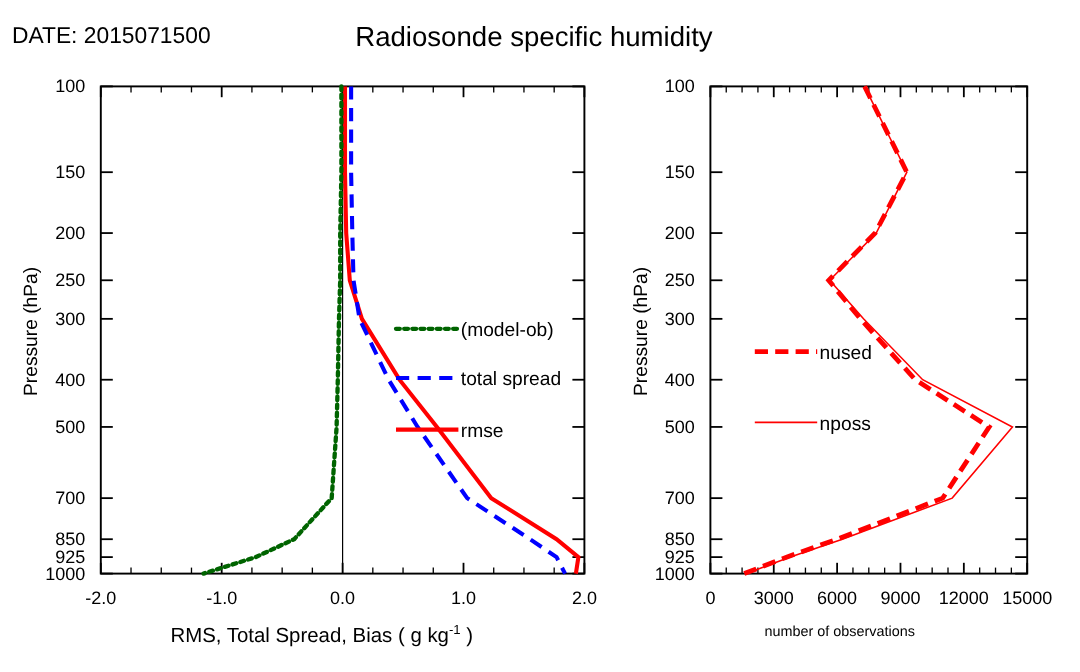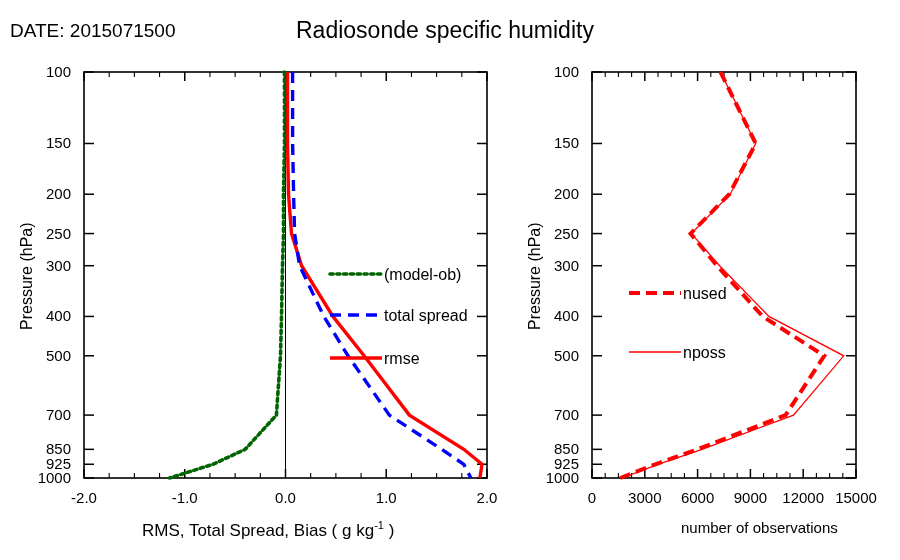--- a/index.html
+++ b/index.html
@@ -4,21 +4,21 @@
 <style>
   html,body{margin:0;padding:0;background:#ffffff;}
   body{width:900px;height:560px;overflow:hidden;
        font-family:"Liberation Sans",sans-serif;color:#000;}
   #root{position:relative;width:900px;height:484px;}
   .txt{position:absolute;white-space:nowrap;}
   #date-label{left:10px;top:20px;font-size:19px;}
   #main-title{left:296px;top:17px;font-size:23px;}
   .axis-title{font-size:16px;}
   #left-xlabel{left:142px;top:519px;font-size:17px;}
-  #right-xlabel{left:637px;top:519px;font-size:15px;margin-left:44px;}
+  #right-xlabel{left:637px;top:519px;font-size:12px;}
   .ylabel{font-size:16px;transform-origin:0 0;transform:rotate(-90deg);}
   #left-ylabel{left:18px;top:330px;}
   #right-ylabel{left:526px;top:330px;}
   svg{position:absolute;left:0;top:0;}
   .tk{font-size:15px;fill:#000;font-family:"Liberation Sans",sans-serif;}
   .tkr{text-anchor:end;}
   .tkc{text-anchor:middle;}
   .lg{font-size:16px;fill:#000;font-family:"Liberation Sans",sans-serif;}
   .frame{fill:none;stroke:#000;stroke-width:1.6;}
   .tick{stroke:#000;stroke-width:1.5;}

